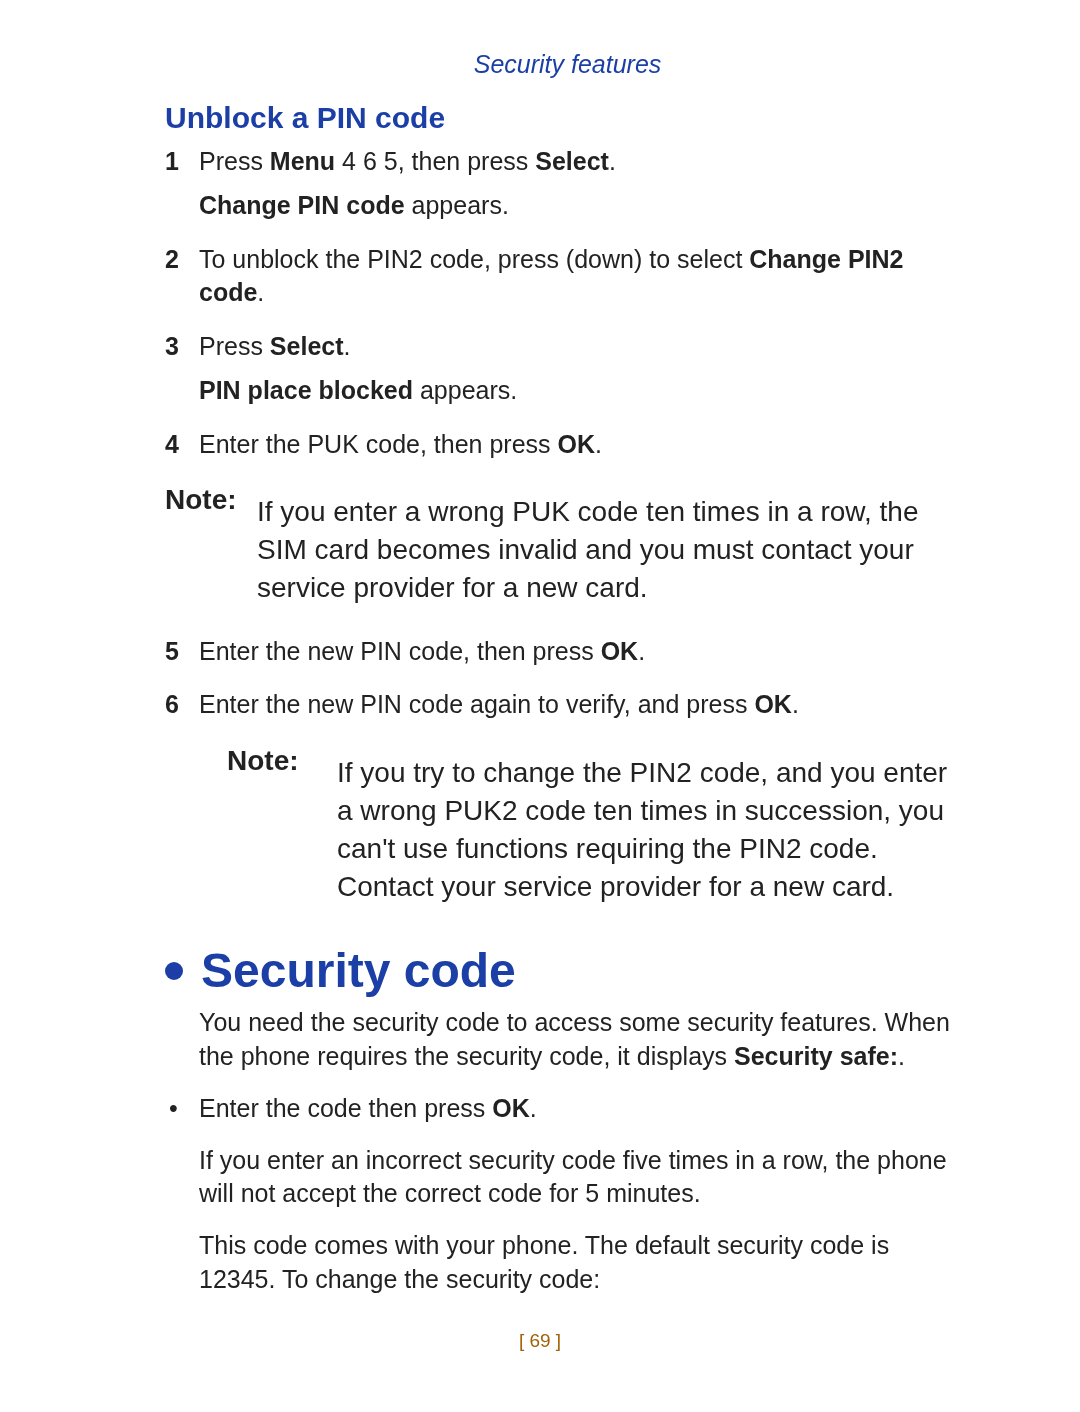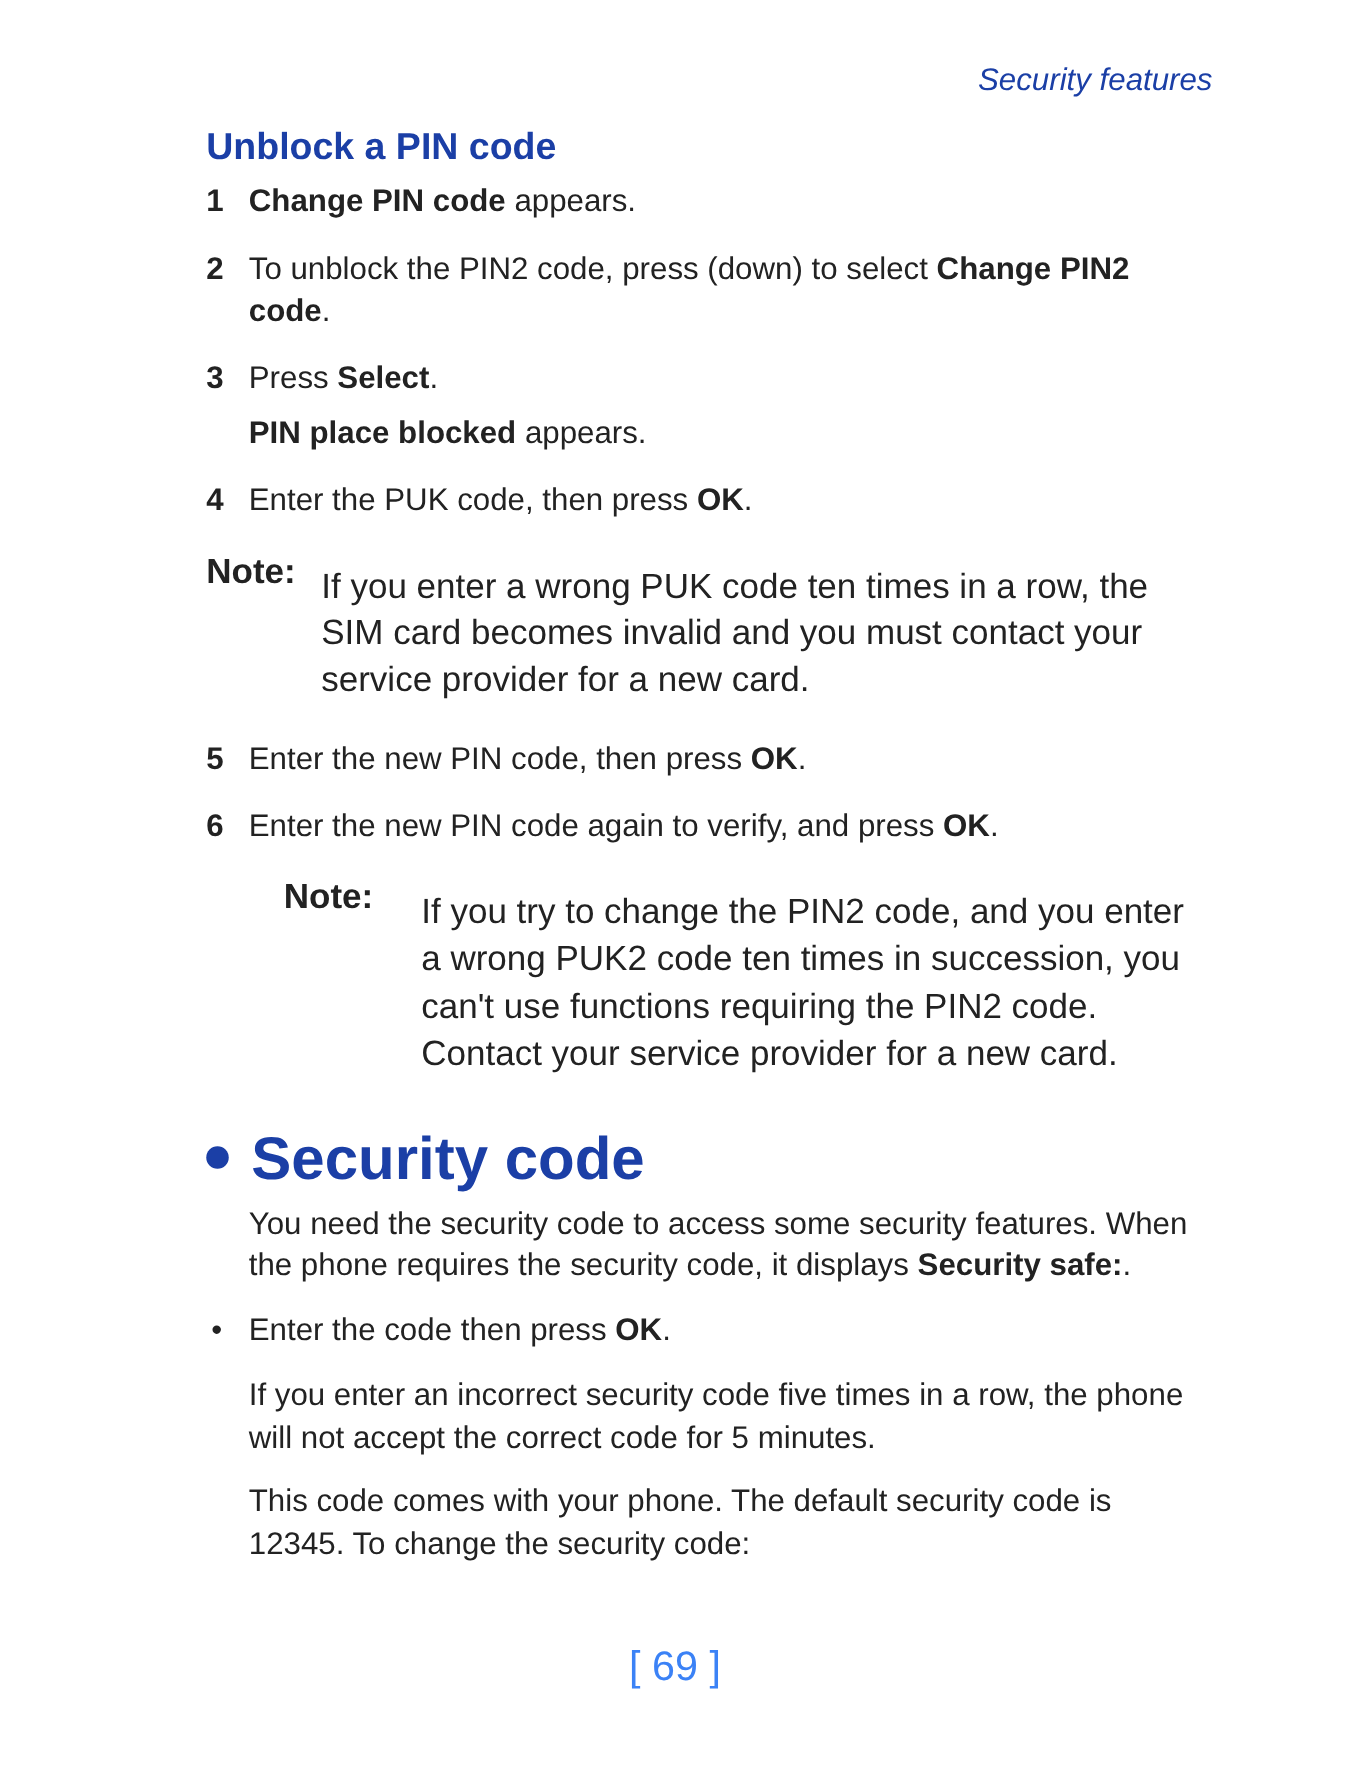--- a/index.html
+++ b/index.html
@@ -7,21 +7,21 @@
     width:1080px;
     height:1412px;
     background:#fff;
     position:relative;
     box-sizing:border-box;
     padding:50px 110px 0 165px;
     font-family:"Segoe UI",Arial,sans-serif;
     color:#222;
   }
   .breadcrumb{
-    text-align:right;
+    text-align:center;
     font-style:italic;
     color:#1b3fa6;
     font-size:25px;
     margin-bottom:22px;
   }
   h2.subheading{
     color:#1b3fa6;
     font-weight:700;
     font-size:30px;
     margin:0 0 10px 0;
@@ -86,38 +86,39 @@
   }
   .bullet-p::before{
     content:"•";
     position:absolute;left:4px;top:0;
     font-size:25px;
   }
   .pagenum{
     position:absolute;
     bottom:60px;left:0;right:0;
     text-align:center;
-    color:#3b82f6;
-    font-size:33px;
+    color:#a16207;
+    font-size:19px;
   }
   b{font-weight:700;}
 </style>
 </head>
 <body>
 
 <div class="page">
 
   <div class="breadcrumb">Security features</div>
 
   <h2 class="subheading">Unblock a PIN code</h2>
 
   <div class="steps">
     <div class="step">
       <div class="num">1</div>
       <div class="txt">
+        <p>Press <b>Menu</b> 4 6 5, then press <b>Select</b>.</p>
         <p><b>Change PIN code</b> appears.</p>
       </div>
     </div>
     <div class="step">
       <div class="num">2</div>
       <div class="txt">
           <p>To unblock the PIN2 code, press (down) to select <b>Change PIN2 code</b>.</p>
         </div>
     </div>
     <div class="step">

